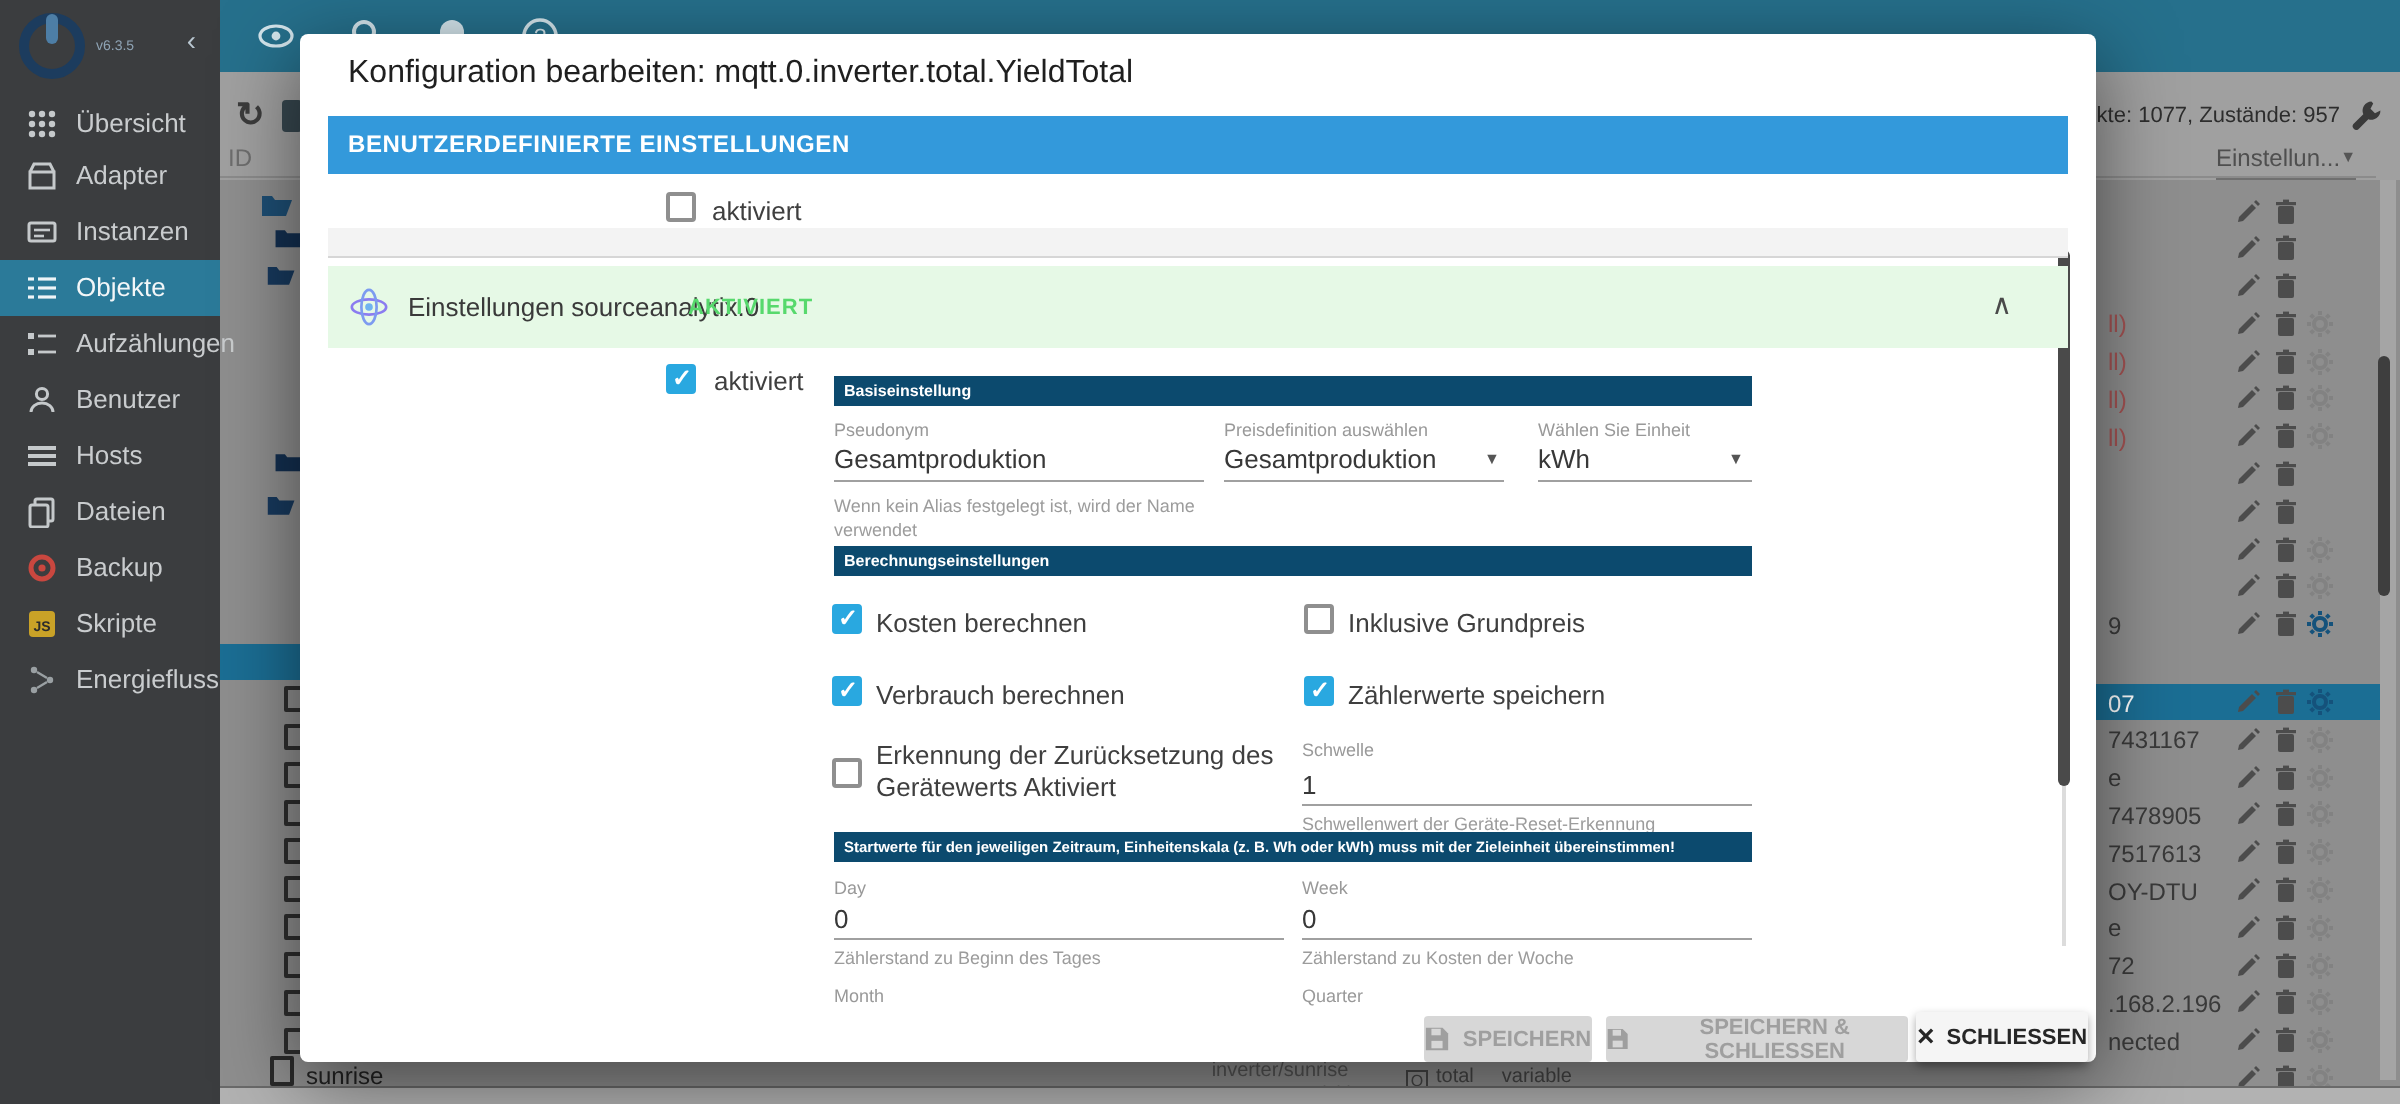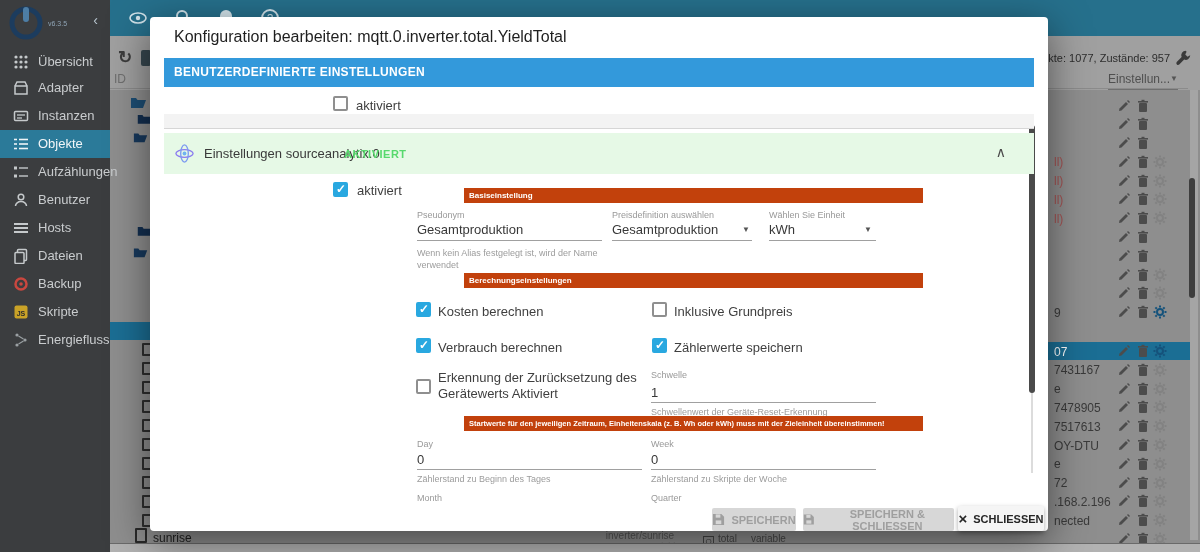--- a/index.html
+++ b/index.html
@@ -75,21 +75,21 @@
   .cbx.on { background:#29a8e0; border-color:#29a8e0; }
   .cbx.on::after { content:"✓"; position:absolute; left:1px; top:-2px; color:#fff; font-size:12px; font-weight:bold; }
   .cblabel { position:absolute; font-size:13px; color:#3f3f3f; }
 
   .sa-header { position:absolute; left:0; top:75px; width:870px; height:41px; background:#e6f9e6; }
   .sa-icon { position:absolute; left:10px; top:10px; width:21px; height:21px; }
   .sa-title { position:absolute; left:40px; top:13px; font-size:13px; color:#3a3a3a; }
   .sa-status { position:absolute; left:180px; top:15px; font-size:11px; font-weight:bold; letter-spacing:.5px; color:#57d96d; }
   .sa-chevron { position:absolute; right:28px; top:11px; font-size:14px; color:#4a4a4a; }
 
-  .bar { position:absolute; left:253px; width:459px; background:#c2410c; color:#fff; font-weight:bold; padding:3px 5px;margin-left:47px; }
+  .bar { position:absolute; left:253px; width:459px; background:#0c4a6e; color:#fff; font-weight:bold; padding:3px 5px; }
   .bar.small { font-size:8px; }
   .bar.tiny { font-size:7.5px; white-space:nowrap; overflow:hidden; }
   .lbl { position:absolute; font-size:9px; color:#999; }
   .val { position:absolute; font-size:13px; color:#383838; }
   .ul { position:absolute; border-bottom:1px solid #a0a0a0; }
   .hlp { position:absolute; font-size:9px; color:#9c9c9c; line-height:12px; }
   .ddcaret { position:absolute; font-size:8px; color:#555; }
 
   .m-scroll-track { position:absolute; left:881px; top:56px; width:2px; height:400px; background:#dcdcdc; }
   .m-scroll-thumb { position:absolute; left:879px; top:108px; width:6px; height:268px; background:#4a4a4a; border-radius:3px; }
@@ -935,21 +935,21 @@
       <div class="bar tiny" style="top:358px">Startwerte für den jeweiligen Zeitraum, Einheitenskala (z. B. Wh oder kWh) muss mit der Zieleinheit übereinstimmen!</div>
 
       <div class="lbl" style="left:253px; top:381px">Day</div>
       <div class="val" style="left:253px; top:394px">0</div>
       <div class="ul" style="left:253px; top:411px; width:225px"></div>
       <div class="hlp" style="left:253px; top:415px; width:225px">Zählerstand zu Beginn des Tages</div>
 
       <div class="lbl" style="left:487px; top:381px">Week</div>
       <div class="val" style="left:487px; top:394px">0</div>
       <div class="ul" style="left:487px; top:411px; width:225px"></div>
-      <div class="hlp" style="left:487px; top:415px; width:225px">Zählerstand zu Skripte der Woche</div>
+      <div class="hlp" style="left:487px; top:415px; width:225px">Zählerstand zu Kosten der Woche</div>
 
       <div class="lbl" style="left:253px; top:435px">Month</div>
       <div class="lbl" style="left:487px; top:435px">Quarter</div>
     </div>
 
     <div class="m-scroll-track"></div>
     <div class="m-scroll-thumb"></div>
 
     <button class="footer-btn disabled" style="left:562px; top:491px; width:84px">
       <svg class="ficon" viewBox="0 0 14 14">

